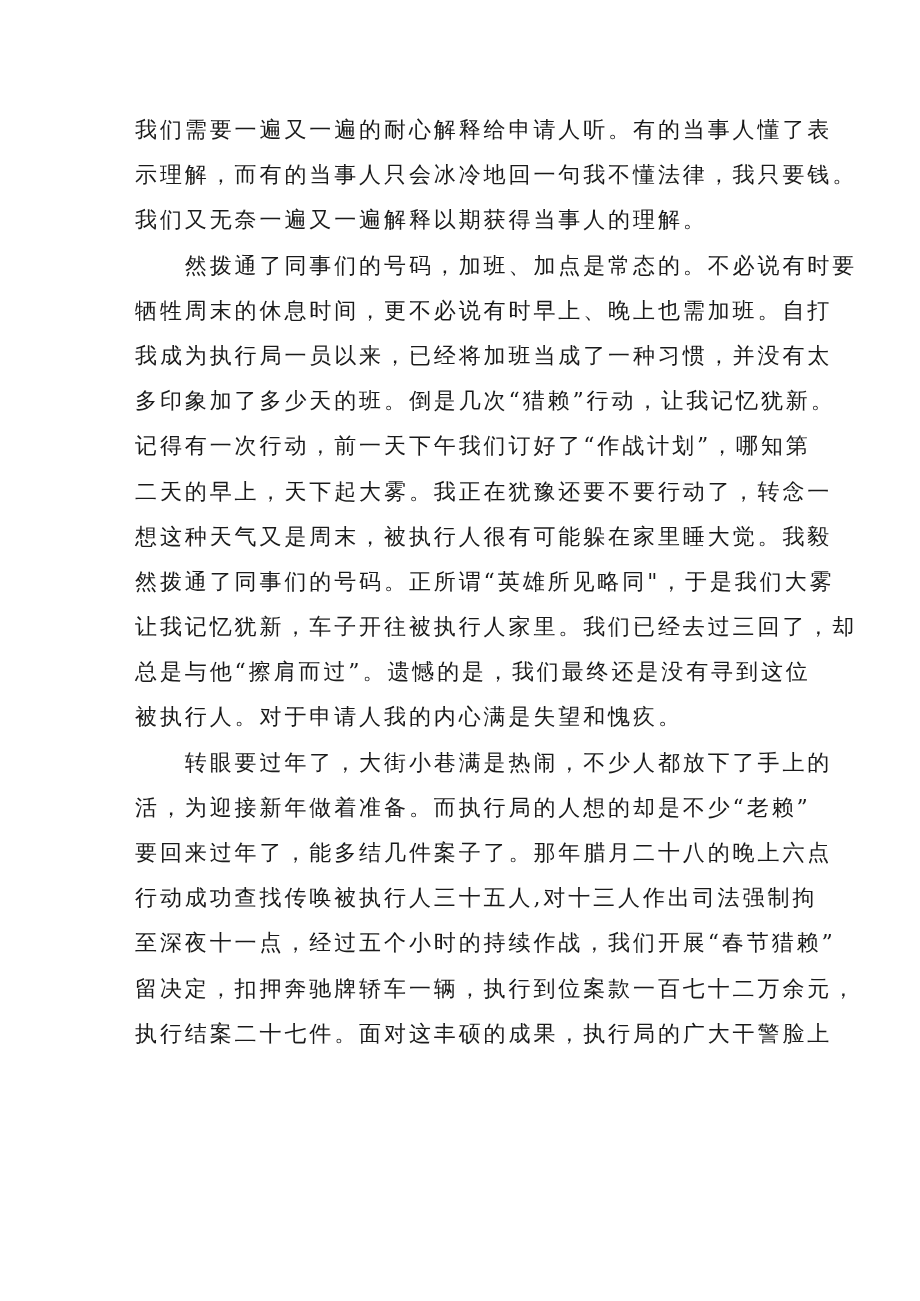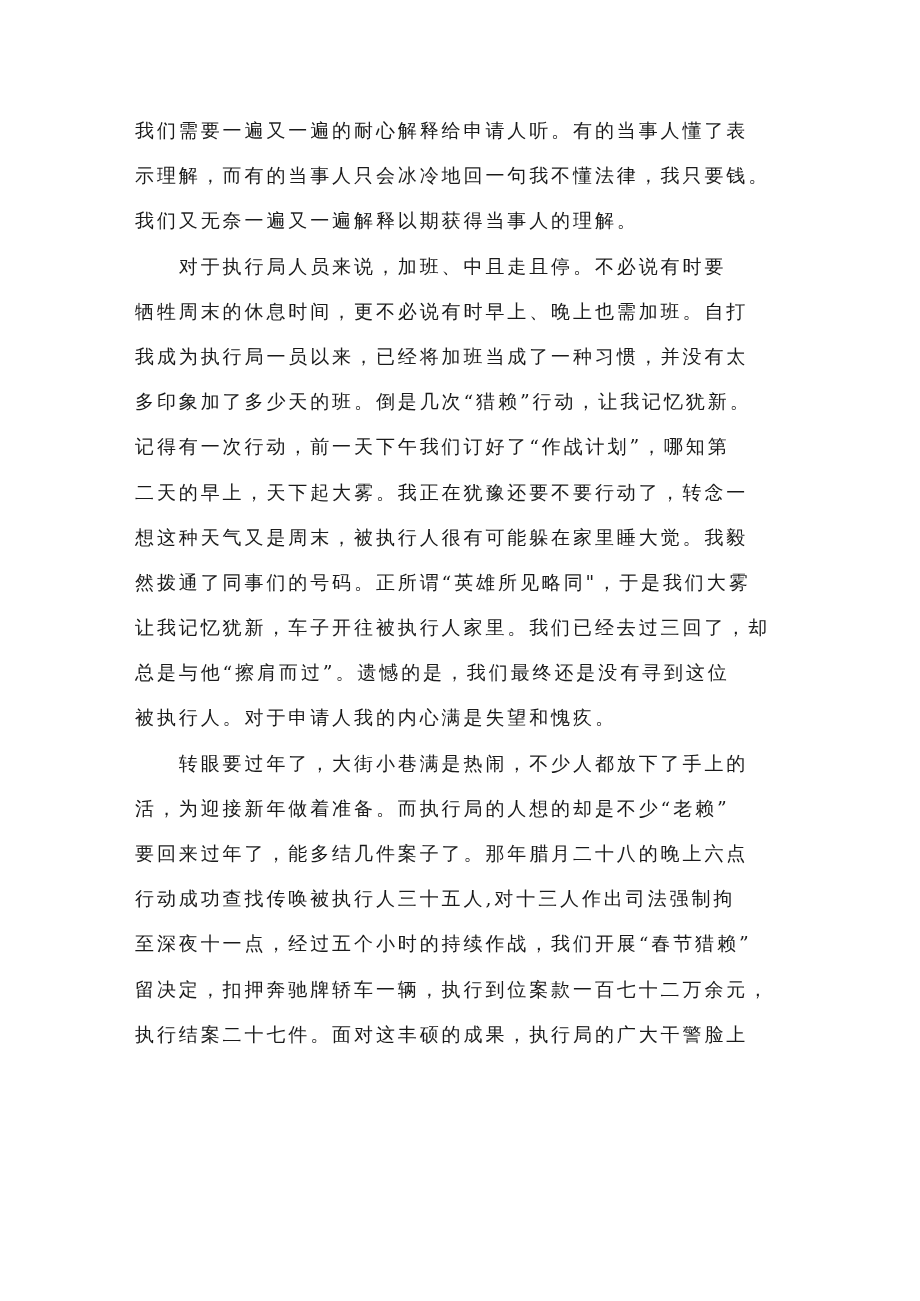--- a/index.html
+++ b/index.html
@@ -26,40 +26,40 @@
   .text-block {
     position: absolute;
     left: 135px;
     top: 113px;
     width: 665px;
   }
   .line {
     display: block;
     height: 45.2px;
     line-height: 34px;
-    font-size: 19px;
+    font-size: 22px;
     letter-spacing: 2.9px;
     white-space: nowrap;
     overflow: visible;
   }
 </style>
 </head>
 <body>
 
 <div class="page">
   <div class="text-block">
 
     <div>
       <span class="line">我们需要一遍又一遍的耐心解释给申请人听。有的当事人懂了表</span>
       <span class="line">示理解，而有的当事人只会冰冷地回一句我不懂法律，我只要钱。</span>
       <span class="line">我们又无奈一遍又一遍解释以期获得当事人的理解。</span>
     </div>
 
     <div>
-      <span class="line">　　对于执行局人员来说，加班、中且走且停。不必说有时要</span>
+      <span class="line">　　然拨通了同事们的号码，加班、加点是常态的。不必说有时要</span>
       <span class="line">牺牲周末的休息时间，更不必说有时早上、晚上也需加班。自打</span>
       <span class="line">我成为执行局一员以来，已经将加班当成了一种习惯，并没有太</span>
       <span class="line">多印象加了多少天的班。倒是几次“猎赖”行动，让我记忆犹新。</span>
       <span class="line">记得有一次行动，前一天下午我们订好了“作战计划”，哪知第</span>
       <span class="line">二天的早上，天下起大雾。我正在犹豫还要不要行动了，转念一</span>
       <span class="line">想这种天气又是周末，被执行人很有可能躲在家里睡大觉。我毅</span>
       <span class="line">然拨通了同事们的号码。正所谓“英雄所见略同"，于是我们大雾</span>
       <span class="line">让我记忆犹新，车子开往被执行人家里。我们已经去过三回了，却</span>
       <span class="line">总是与他“擦肩而过”。遗憾的是，我们最终还是没有寻到这位</span>
       <span class="line">被执行人。对于申请人我的内心满是失望和愧疚。</span>

